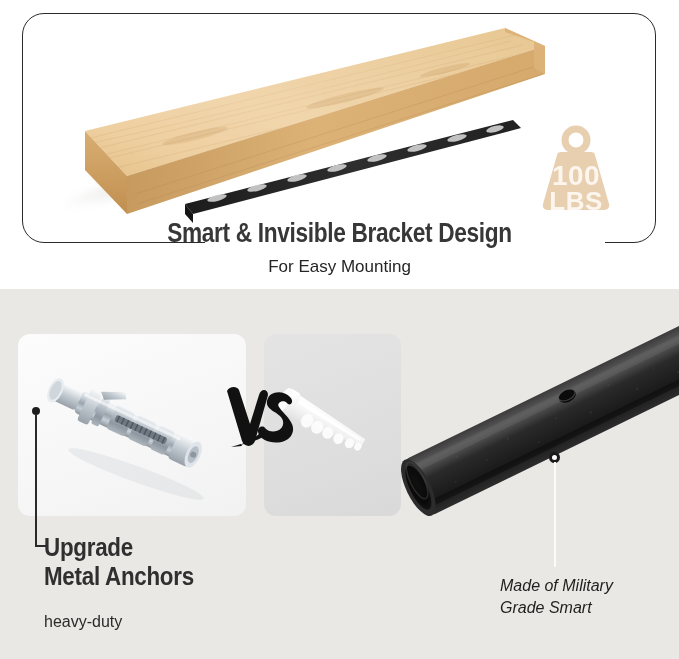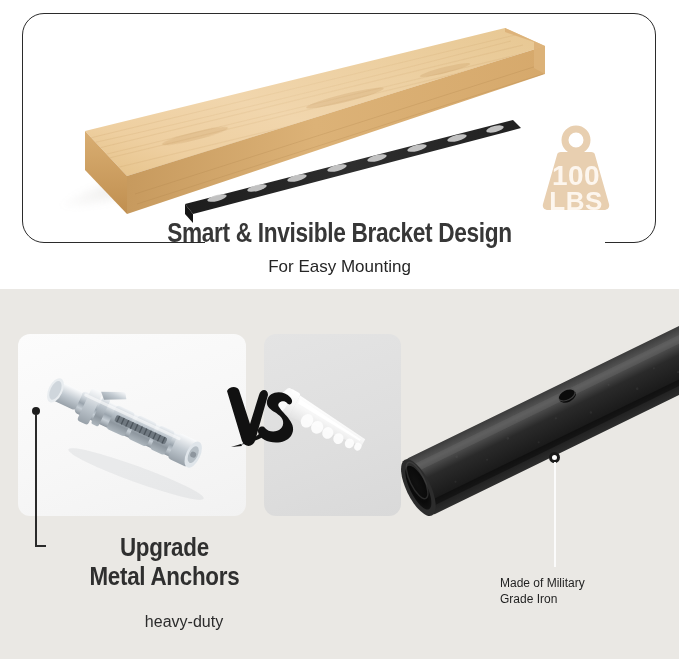--- a/index.html
+++ b/index.html
@@ -197,21 +197,20 @@
     width: 2px; height: 105px;
     background: #fbfbfb;
     z-index: 7;
   }
 
   
   #label-left {
     position: absolute;
     left: 44px; top: 533px;
     width: 280px;
-    text-align: center;
   }
   #label-left .headline {
     font-family: "Liberation Sans Narrow", "Liberation Sans", sans-serif;
     font-weight: bold;
     font-size: 26px;
     line-height: 1.12;
     color: #2f2f2f;
     letter-spacing: -0.3px;
     transform: scaleX(0.86);
     transform-origin: 0 50%;
@@ -219,23 +218,24 @@
   }
   #label-left .sub {
     margin-top: 22px;
     font-size: 16px;
     color: #2b2b2b;
   }
   #label-right {
     position: absolute;
     left: 500px; top: 575px;
     width: 180px;
-    font-size: 12px;
+    font-size: 16px;
     line-height: 1.35;
     color: #1f1f1f;
+    font-style: italic;
   }
   #label-right div { white-space: nowrap; }
 </style>
 </head>
 <body>
 
 <div id="page">
 
   <div id="top-panel">
 
@@ -508,16 +508,16 @@
   <div id="callout-line-right"></div>
 
   <div id="label-left">
     <div class="headline">Upgrade</div>
     <div class="headline">Metal Anchors</div>
     <div class="sub">heavy-duty</div>
   </div>
 
   <div id="label-right">
     <div>Made of Military</div>
-    <div>Grade Iron</div>
+    <div>Grade Smart</div>
   </div>
 
 </div>
 
 </body></html>

